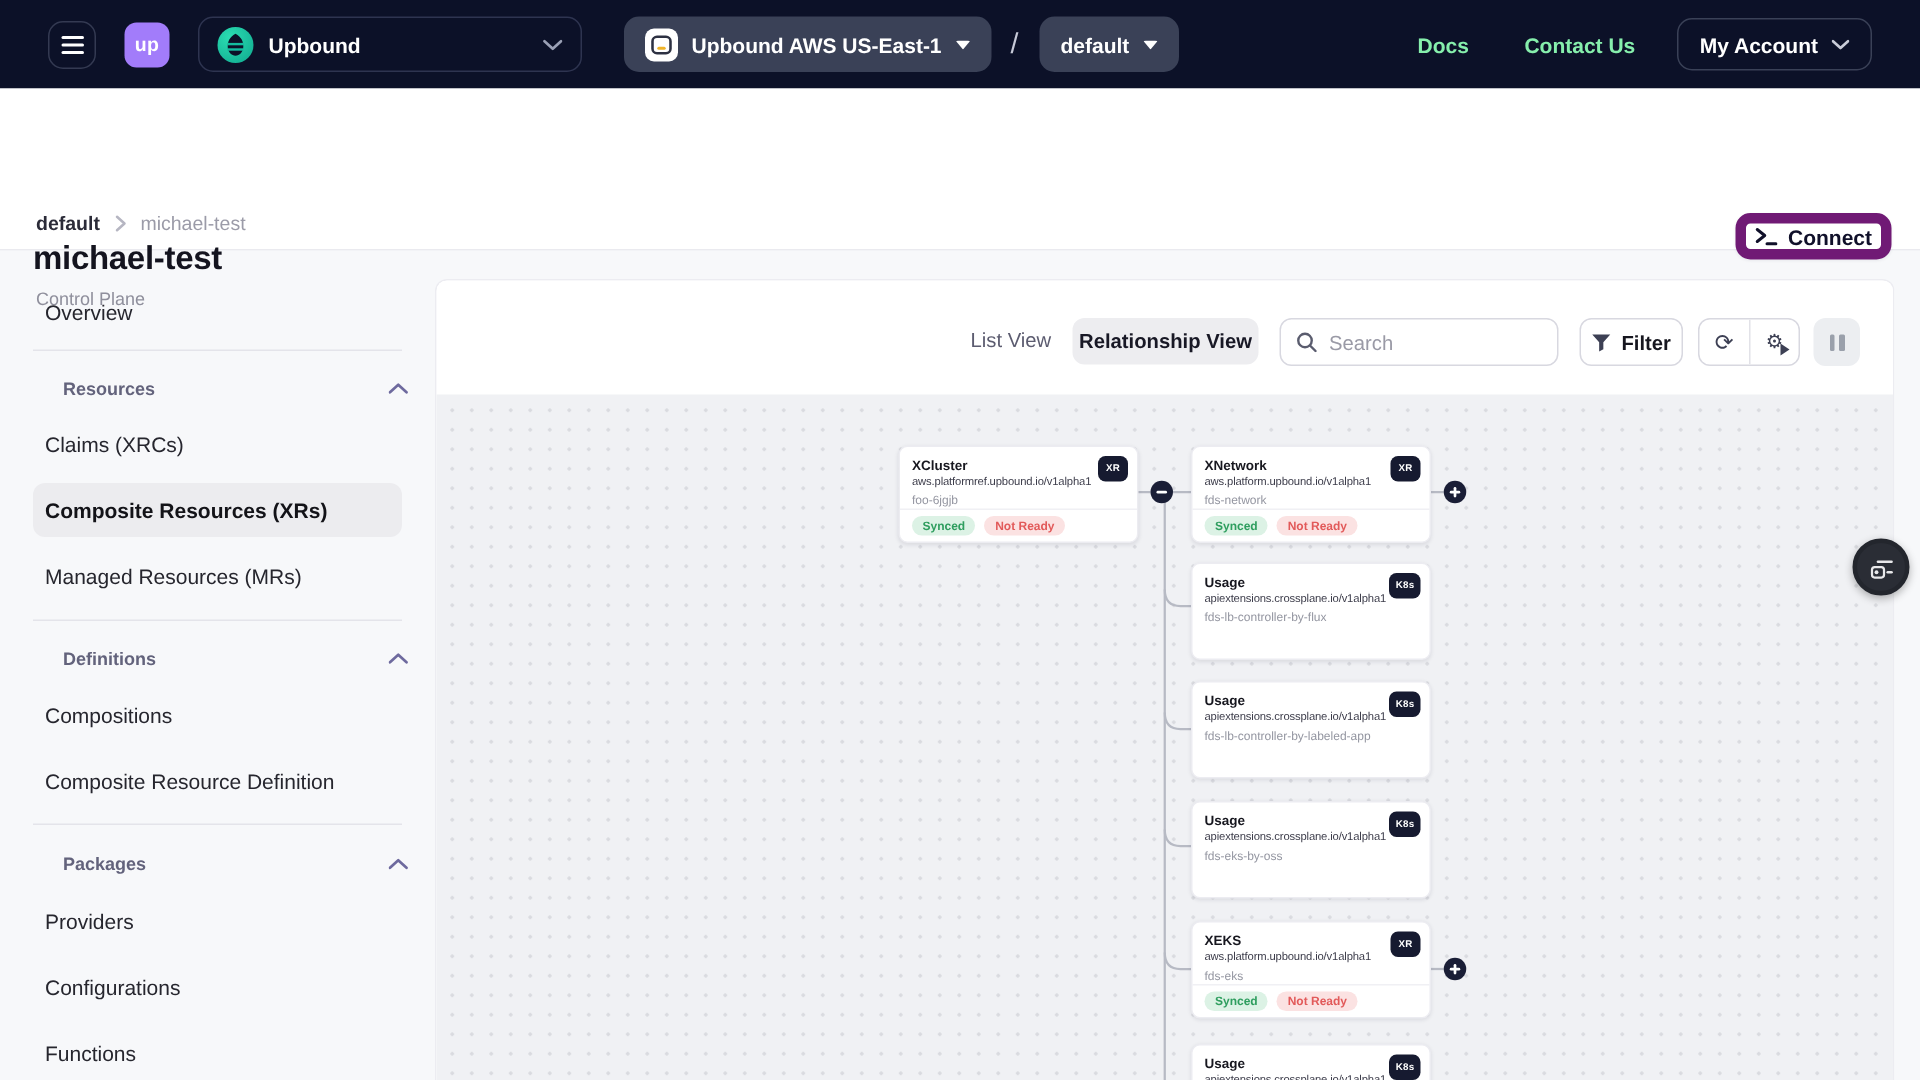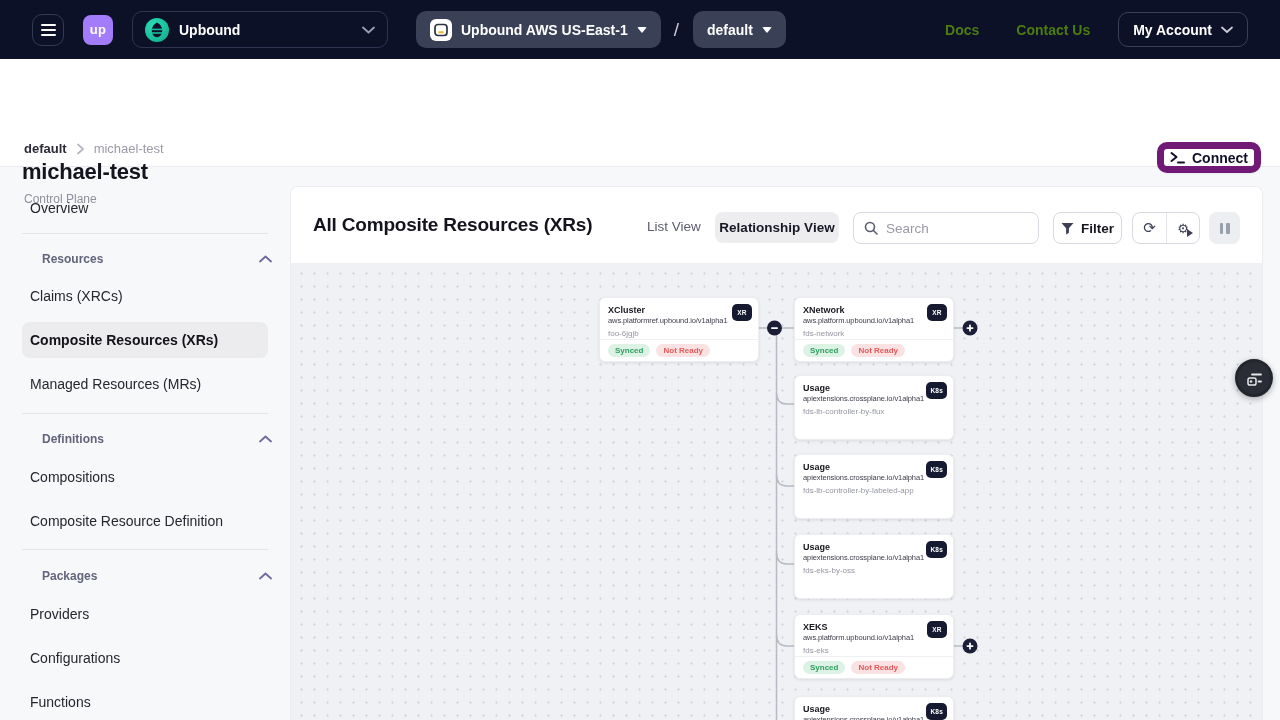--- a/index.html
+++ b/index.html
@@ -39,21 +39,21 @@
     padding:0 14px; gap:9px; cursor:pointer; flex:none;
   }
   .pill-select .label { color:#fff; font-size:14px; font-weight:700; white-space:nowrap; }
   .ctp-select { margin-left:28px; }
   .caret { width:0; height:0; border-left:5px solid transparent; border-right:5px solid transparent;
     border-top:6px solid #fff; border-radius:2px; flex:none; }
   .nav-slash { color:#c7cad8; font-size:19px; font-weight:400; margin:0 14px 0 13px; }
   .ctp-icon { width:22px; height:22px; background:#fff; border-radius:6px; flex:none;
     display:flex; align-items:center; justify-content:center; }
   .nav-spacer { flex:1; }
-  .nav-link { color:#4d7c0f; font-size:14px; font-weight:700; text-decoration:none; cursor:pointer; }
+  .nav-link { color:#86efac; font-size:14px; font-weight:700; text-decoration:none; cursor:pointer; }
   .nav-link + .nav-link { margin-left:37px; }
   .account-btn {
     margin-left:28px; height:35px; padding:0 14px; border:1.3px solid #3A4157; border-radius:10px;
     background:transparent; color:#fff; font-size:14px; font-weight:700;
     display:flex; align-items:center; gap:9px; cursor:pointer; font-family:inherit;
   }
   
   .page-header {
     position:absolute; left:0; top:59px; width:1280px; height:108px;
     background:#ffffff; border-bottom:1px solid #eaeaef;
@@ -290,21 +290,20 @@
   <div class="side-item" style="top:458px;">
     <span>Configurations</span>
   </div>
   <div class="side-item" style="top:502px;">
     <span>Functions</span>
   </div>
 </aside>
 
 <main class="panel">
   <div class="toolbar">
-    <h2 class="toolbar-title">All Composite Resources (XRs)</h2>
     <span class="listview-link">List View</span>
     <button class="relview-pill">Relationship View</button>
 
     <div class="search-box">
       <svg width="14" height="14" viewBox="0 0 14 14">
         <circle cx="6" cy="6" r="4.5" fill="none" stroke="#5a5c6e" stroke-width="1.6"></circle>
         <line x1="9.5" y1="9.5" x2="13" y2="13" stroke="#5a5c6e" stroke-width="1.6" stroke-linecap="round"></line>
       </svg>
       <input type="text" placeholder="Search" style="">
     </div>

